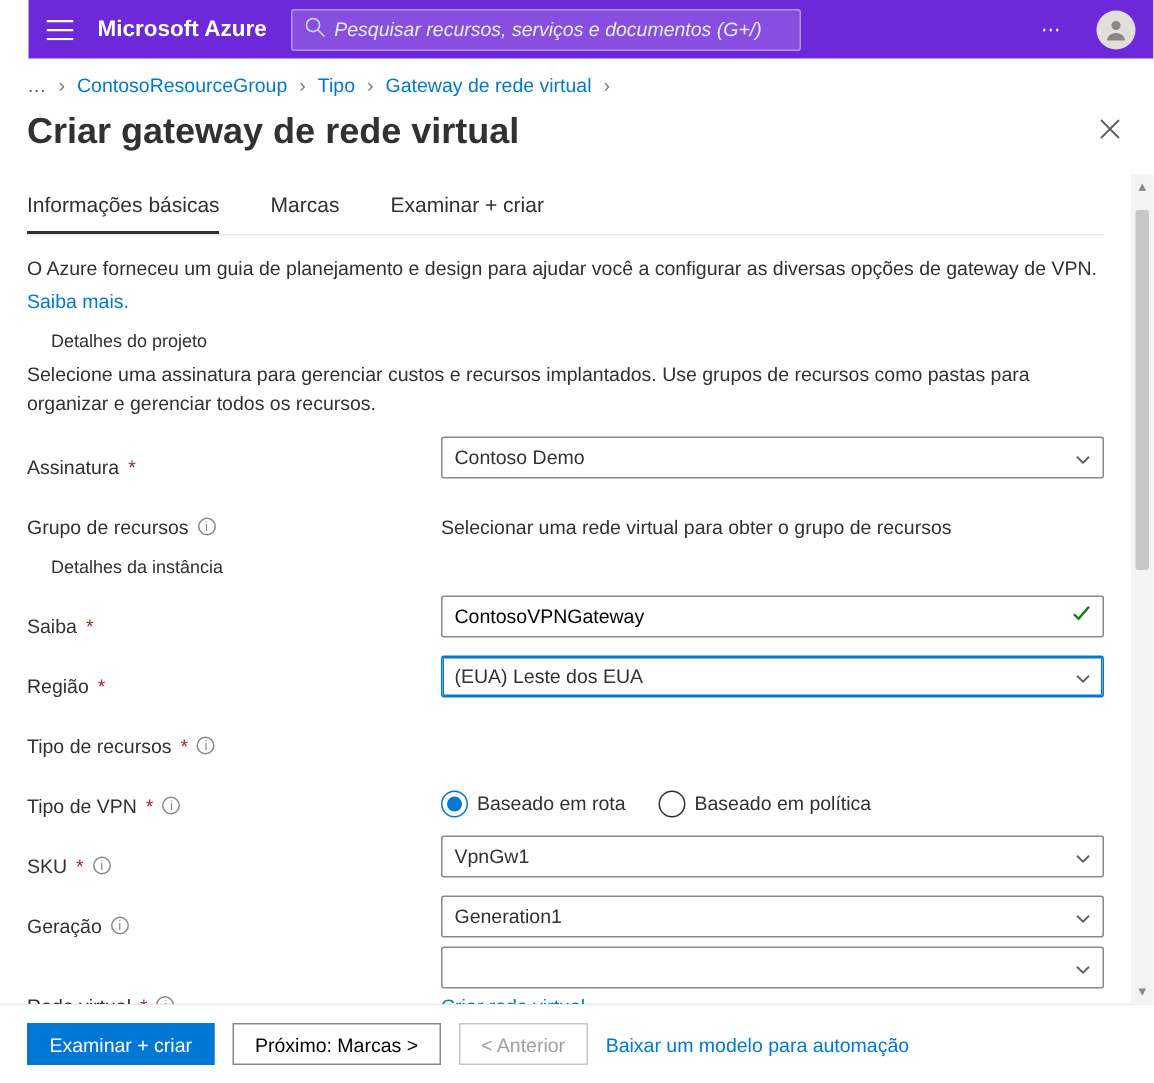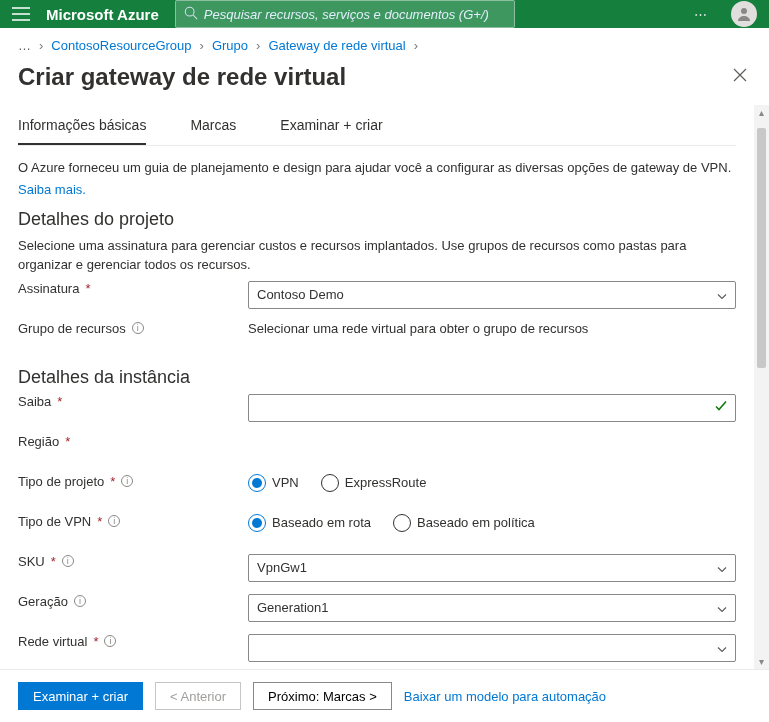--- a/index.html
+++ b/index.html
@@ -1,44 +1,44 @@
 <!DOCTYPE html>
 <html><head>
 <meta charset="utf-8">
 <style>
 * { box-sizing: border-box; margin: 0; padding: 0; }
 body { font-family: "Segoe UI", Arial, sans-serif; font-size: 13px; color: #323130; background: #fff; width: 769px; height: 722px; overflow: hidden; display: flex; flex-direction: column; }
-.header { background: #15803d; color: #fff; height: 28px; display: flex; align-items: center; padding: 0 12px; gap: 16px; }
+.header { background: #6d28d9; color: #fff; height: 39px; display: flex; align-items: center; padding: 0 12px; gap: 16px; margin-left: 19px; }
 .hamburger { cursor: pointer; }
 .hamburger svg { display: block; }
 .brand { font-size: 15px; font-weight: 600; }
 .searchbox { flex: 0 0 340px; background: rgba(255,255,255,0.18); border: 1px solid rgba(255,255,255,0.4); border-radius: 2px; height: 28px; display: flex; align-items: center; padding: 3px 8px; color: #cde; gap: 6px; }
 .searchbox input { background: transparent; border: none; outline: none; color: #fff; font-size: 13px; width: 100%; font-style: italic; }
 .searchbox input::placeholder { color: #e1eefb; font-style: italic; }
 .header-spacer { flex: 1; }
 .header-dots { letter-spacing: 2px; padding-right: 6px; cursor: pointer; }
 .avatar { width: 26px; height: 26px; border-radius: 50%; background: #e1dfdd; display: flex; align-items: center; justify-content: center; color: #8a8886; }
 .breadcrumb { display: flex; align-items: center; gap: 8px; padding: 10px 18px; font-size: 13px; color: #605e5c; }
 .breadcrumb a { color: #0078d4; text-decoration: none; }
 .breadcrumb .chev { color: #7a7a7a; }
 .title-row { display: flex; align-items: center; justify-content: space-between; padding: 0 18px 14px 18px; }
 .title-row h1 { font-size: 24px; font-weight: 600; }
 .close-x { width: 18px; height: 18px; cursor: pointer; color: #605e5c; }
 .main-wrap { flex: 1; display: flex; overflow: hidden; }
 .main { flex: 1; overflow-y: auto; padding: 6px 18px 18px 18px; }
 .scrollbar { width: 15px; background: #f3f3f3; display: flex; flex-direction: column; align-items: center; justify-content: space-between; padding: 2px 0; }
 .scroll-thumb { width: 9px; height: 240px; background: #c8c8c8; border-radius: 2px; margin-top: 10px; }
 .scroll-caret { color: #8a8886; font-size: 10px; }
-.tabs { display: flex; gap: 44px; border-bottom: 1px solid #edebe9; margin-bottom: 12px; }
+.tabs { display: flex; gap: 34px; border-bottom: 1px solid #edebe9; margin-bottom: 12px; }
 .tab { padding: 6px 0 10px 0; font-size: 14px; color: #323130; cursor: pointer; border-bottom: 2px solid transparent; }
 .tab.active { border-bottom-color: #323130; font-weight: 400; }
 .help-text { color: #323130; margin-bottom: 4px; line-height: 1.5; }
 .link { color: #0078d4; text-decoration: none; cursor: pointer; }
-.section-head { font-size: 18px; margin: 12px 0 6px 0; font-weight: 400; }
-.form-row { display: flex; align-items: flex-start; min-height: 34px; margin: 6px 0; }
+.section-head { font-size: 12px; margin: 12px 0 6px 16px; font-weight: 400; }
+.form-row { display: flex; align-items: flex-end; min-height: 34px; margin: 6px 0; gap: 46px; }
 .form-label { width: 230px; display: flex; align-items: center; gap: 6px; color: #323130; }
 .req { color: #a4262c; }
 .info-icon { width: 12px; height: 12px; border: 1px solid #8a8886; border-radius: 50%; display: inline-flex; align-items: center; justify-content: center; font-size: 9px; color: #8a8886; cursor: pointer; }
 .form-control { flex: 1; }
 .select, .input { width: 100%; height: 28px; border: 1px solid #8a8886; border-radius: 2px; padding: 0 26px 0 8px; font-size: 13px; background: #fff; position: relative; display: flex; align-items: center; cursor: pointer; }
 .input input { border:none; outline:none; width:100%; font-size:13px; background:transparent; }
 .select.focused { border-color: #0078d4; box-shadow: inset 0 0 0 1px #0078d4; }
 .chevdown { position: absolute; right: 8px; top: 50%; transform: translateY(-50%); pointer-events: none; color: #605e5c; }
 .check-icon { position: absolute; right: 8px; top: 50%; transform: translateY(-50%); color: #107c10; }
 .static-val { color: #323130; }
@@ -79,21 +79,21 @@
         <path d="M2 15c0-3 3-5 6-5s6 2 6 5" fill="#8a8886"></path>
       </svg>
   </div>
 </div>
 
 <div class="breadcrumb">
   <span>…</span>
   <span class="chev">›</span>
   <a>ContosoResourceGroup</a>
   <span class="chev">›</span>
-  <a>Grupo</a>
+  <a>Tipo</a>
   <span class="chev">›</span>
   <a>Gateway de rede virtual</a>
   <span class="chev">›</span>
 </div>
 
 <div class="title-row">
   <h1>Criar gateway de rede virtual</h1>
   <div class="close-x">
     <svg width="14" height="14" viewBox="0 0 14 14">
         <path d="M1 1l12 12M13 1L1 13" stroke="#605e5c" stroke-width="1.2"></path>
@@ -145,53 +145,48 @@
 
   <h3 class="section-head">Detalhes da instância</h3>
 
   <div class="form-row">
     <div class="form-label">
       <span>Saiba</span>
       <span class="req">*</span>
     </div>
     <div class="form-control">
       <div class="input">
+        <input value="ContosoVPNGateway" style="">
         <span class="check-icon"><svg width="12" height="12" viewBox="0 0 12 12">
                 <path d="M1 6l3 3 7-8" stroke="#107c10" fill="none" stroke-width="1.6"></path>
               </svg></span>
       </div>
     </div>
   </div>
 
   <div class="form-row">
     <div class="form-label">
       <span>Região</span>
       <span class="req">*</span>
     </div>
-  </div>
-
-  <div class="form-row">
-    <div class="form-label">
-      <span>Tipo de projeto</span>
-      <span class="req">*</span>
-      <span class="info-icon">i</span>
-    </div>
-    <div class="form-control">
-      <div class="radio-group">
-        <label class="radio selected">
-          <span class="circle">
-                <span class="dot"></span>
-              </span>
-          <span>VPN</span>
-        </label>
-        <label class="radio">
-          <span class="circle"></span>
-          <span>ExpressRoute</span>
-        </label>
-      </div>
+    <div class="form-control">
+      <div class="select focused">
+        <span>(EUA) Leste dos EUA</span>
+        <span class="chevdown"><svg width="10" height="6" viewBox="0 0 10 6">
+                <path d="M1 1l4 4 4-4" stroke="#605e5c" fill="none" stroke-width="1.2"></path>
+              </svg></span>
+      </div>
+    </div>
+  </div>
+
+  <div class="form-row">
+    <div class="form-label">
+      <span>Tipo de recursos</span>
+      <span class="req">*</span>
+      <span class="info-icon">i</span>
     </div>
   </div>
 
   <div class="form-row">
     <div class="form-label">
       <span>Tipo de VPN</span>
       <span class="req">*</span>
       <span class="info-icon">i</span>
     </div>
     <div class="form-control">
@@ -263,16 +258,16 @@
   <span class="scroll-caret">▴</span>
   <div style="flex:1;display:flex;flex-direction:column;">
         <div class="scroll-thumb"></div>
       </div>
   <span class="scroll-caret">▾</span>
 </div>
 </div>
 
 <div class="footer">
   <button class="btn primary">Examinar + criar</button>
+  <button class="btn">Próximo: Marcas &gt;</button>
   <button class="btn disabled">&lt; Anterior</button>
-  <button class="btn">Próximo: Marcas &gt;</button>
   <a class="link">Baixar um modelo para automação</a>
 </div>
 
 </body></html>

